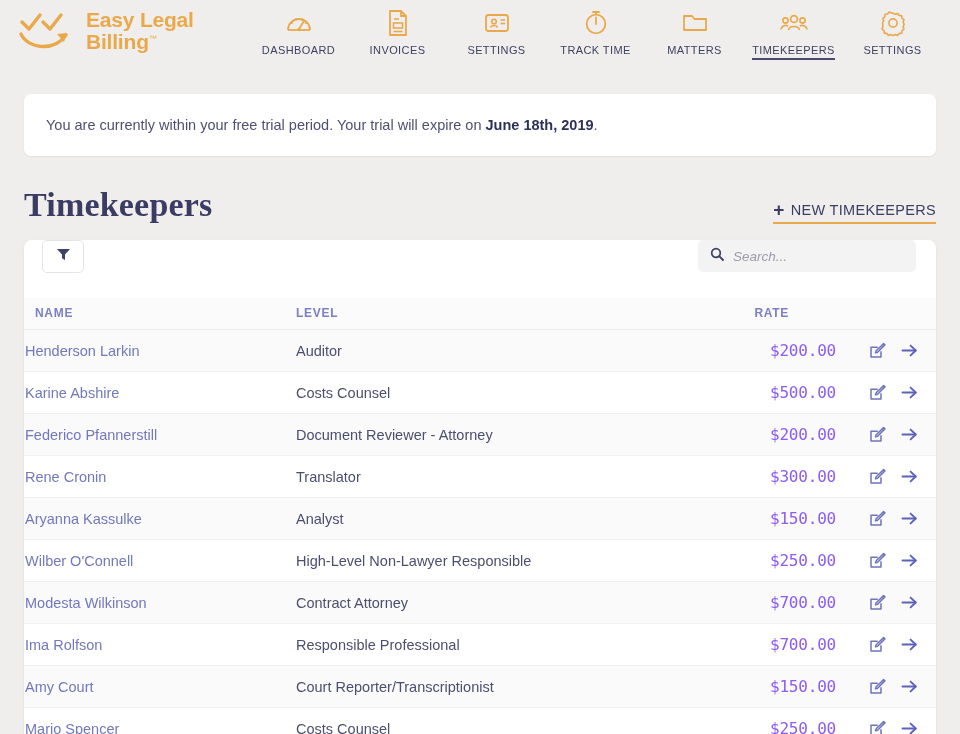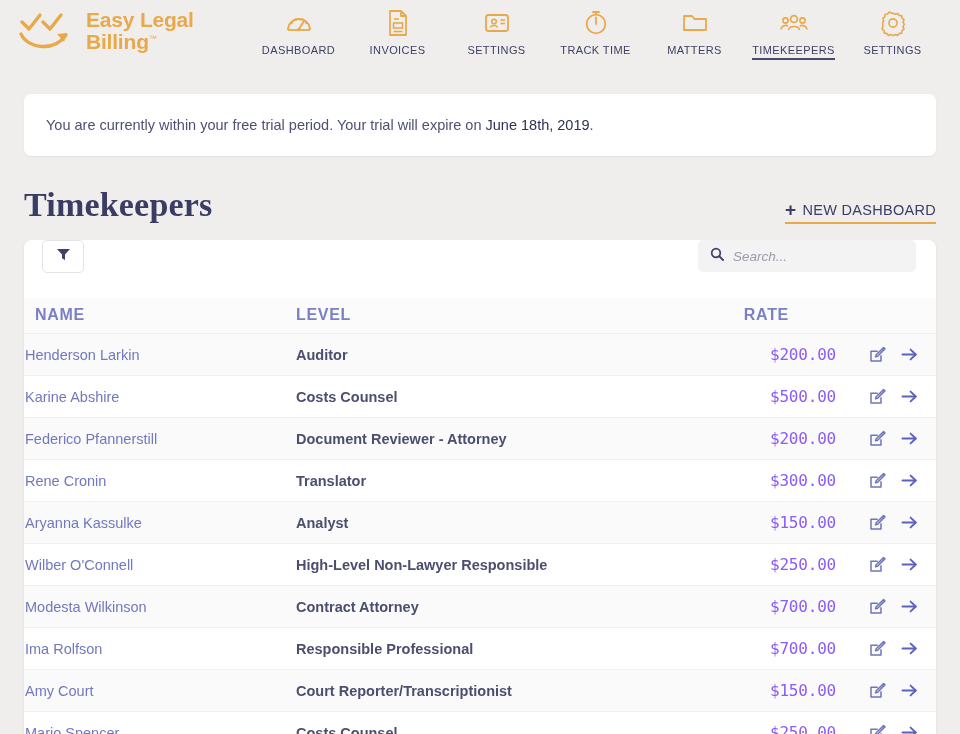--- a/index.html
+++ b/index.html
@@ -72,21 +72,21 @@
     display: flex;
     align-items: center;
     justify-content: space-between;
     padding: 0 24px 0 22px;
     box-shadow: 0 1px 2px rgba(0,0,0,0.06);
   }
   .banner-text {
     font-size: 14.5px;
     color: #4e5073;
   }
-  .banner-text b { color: #2e3157; font-weight: normal; }
+  .banner-text b { color: #2e3157; font-weight: bold; }
   .subscribe {
     font-size: 14px;
     letter-spacing: 0.3px;
     color: #3b3d63;
     font-weight: 500;
     border-bottom: 2px solid #e9a94b;
     padding-bottom: 2px;
     cursor: pointer;
     white-space: nowrap;
   }
@@ -152,21 +152,21 @@
     cursor: text;
   }
   .search-ph {
     font-size: 13.5px;
     font-style: italic;
     color: #9b9bab;
   }
 
   table { width: 100%; border-collapse: collapse; }
   thead th {
-    font-size: 16px;
+    font-size: 12px;
     letter-spacing: 0.7px;
     color: #7b7fc4;
     font-weight: bold;
     text-align: left;
     padding: 8px 0 9px 0;
     background: #fbfbfc;
     border-bottom: 1px solid #eeeef1;
   }
   th.c-name { padding-left: 11px; width: 272px; }
   th.c-level { width: 440px; }
@@ -175,21 +175,21 @@
 
   tbody td {
     padding: 11px 0;
     border-bottom: 1px solid #f0f0f3;
     font-size: 14.5px;
     vertical-align: middle;
   }
   tbody tr:nth-child(odd) { background: #fafafb; }
   tbody tr:nth-child(even) { background: #ffffff; }
   td.c-name { padding-left: 1px; color: #7278bd; cursor: pointer; }
-  td.c-level { color: #4c4e6e; font-weight: bold; }
+  td.c-level { color: #4c4e6e; }
   td.c-rate {
     text-align: right;
     padding-right: 20px;
     font-family: "DejaVu Sans Mono", monospace;
     font-size: 16px;
     color: #8b5cf6;
     letter-spacing: -0.2px;
   }
   td.c-act { padding-right: 18px; }
   .act-wrap { display: flex; align-items: center; justify-content: flex-end; gap: 15px; }
@@ -316,21 +316,21 @@
 <div class="banner">
   <div class="banner-text">
     <span>You are currently within your free trial period. Your trial will expire on </span><b>June 18th, 2019</b><span>.</span>
   </div>
 </div>
 
 <div class="page-head">
   <div class="page-title">Timekeepers</div>
   <div class="new-btn">
     <span class="plus">+</span>
-    <span>NEW DASHBOARD</span>
+    <span>NEW TIMEKEEPERS</span>
   </div>
 </div>
 
 <div class="card">
 
   <div class="card-top">
     <div class="filter-btn">
       <span>
         <svg width="15" height="15" viewBox="0 0 15 15">
           <path d="M1 2 H14 L9 7.6 V13 L6 11.2 V7.6 Z" fill="#3f4166"></path>

